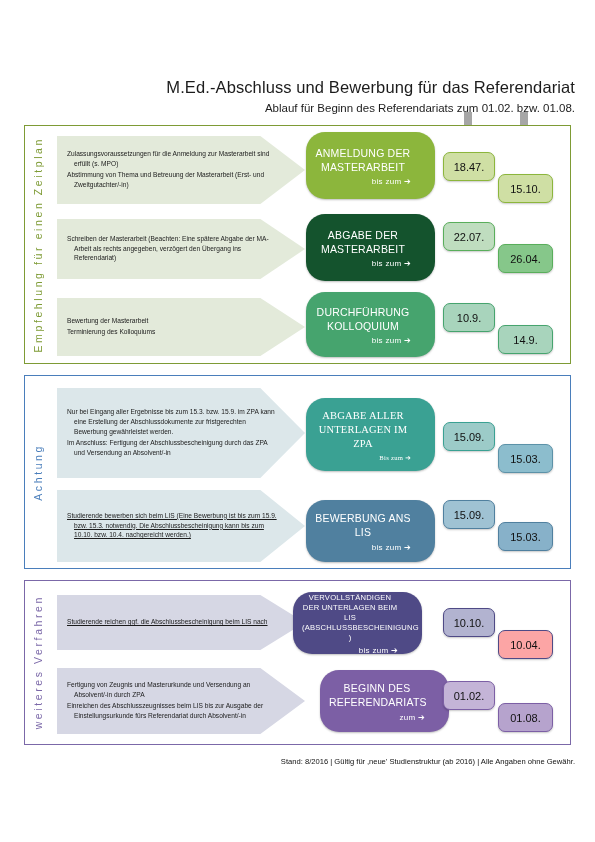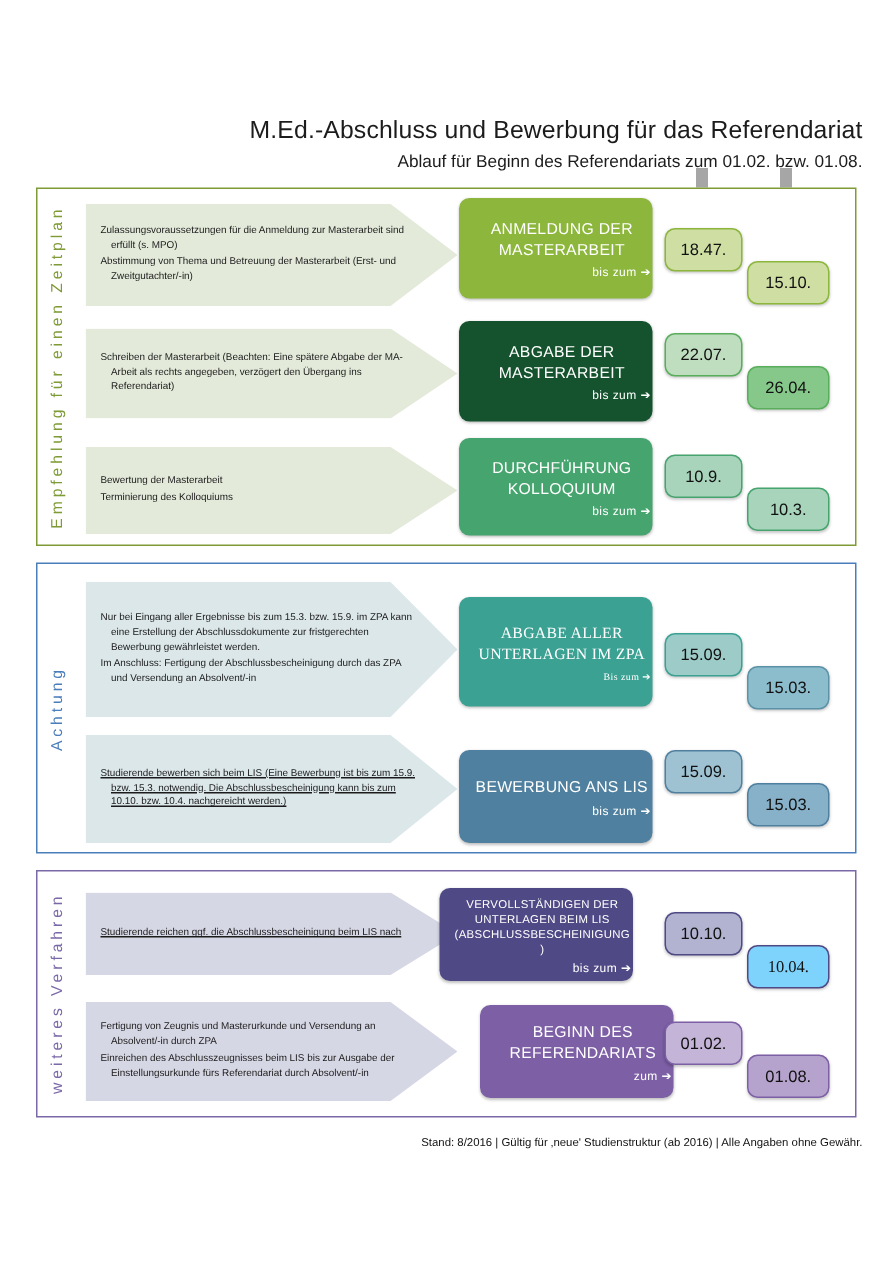--- a/index.html
+++ b/index.html
@@ -46,22 +46,22 @@
   }
   .arrowbox .txt{font-size:6.6px;line-height:1.5;color:#1b1b1b;}
   .arrowbox .txt p{margin:0 0 1px 0;padding-left:7px;text-indent:-7px;}
   .arrowbox .txt u{text-decoration:underline;}
   .ab-green{background:#e3eada;clip-path:polygon(0 0,82% 0,100% 50%,82% 100%,0 100%);}
   .ab-blue {background:#dce7ea;clip-path:polygon(0 0,82% 0,100% 50%,82% 100%,0 100%);}
   .ab-purp {background:#d6d7e4;clip-path:polygon(0 0,82% 0,100% 50%,82% 100%,0 100%);}
 
   
   .stage{
-    position:absolute;box-sizing:border-box;border-radius:7px;
-    color:#fff;padding:7px 1px 5px 9px;
+    position:absolute;box-sizing:border-box;border-radius:19px;
+    color:#fff;padding:7px 24px 5px 9px;
     display:flex;flex-direction:column;justify-content:center;
     box-shadow:0 1px 2px rgba(0,0,0,.25);
   }
   .stage .cap{
     text-align:center;font-size:10.5px;line-height:1.32;
     font-variant:small-caps;text-transform:uppercase;letter-spacing:.2px;
   }
   .stage .cap.small{font-size:7.6px;}
   .stage .sub{
     text-align:right;font-size:8px;margin-top:3px;letter-spacing:.3px;
@@ -147,21 +147,21 @@
     </div>
   </div>
   <div class="stage" style="left:306px;top:292px;width:129px;height:65px;background:#46a46e;">
     <div class="cap">Durchführung Kolloquium</div>
     <div class="sub">bis zum ➔</div>
   </div>
   <div class="chip" style="left:443px;top:303px;width:52px;height:29px;background:#a8d4bc;border:1.3px solid #46a46e;">
     <span>10.9.</span>
   </div>
   <div class="chip" style="left:498px;top:325px;width:55px;height:29px;background:#a8d4bc;border:1.3px solid #46a46e;">
-    <span>10.3.</span>
+    <span>14.9.</span>
   </div>
 
   <div class="section sec-blue">
     <div class="sidelabel sl-blue">
       <span>Achtung</span>
     </div>
   </div>
 
   <div class="arrowbox ab-blue" style="left:57px;top:388px;width:248px;height:90px;">
     <div class="txt">
@@ -207,21 +207,21 @@
       <p><u>Studierende reichen ggf. die Abschlussbescheinigung beim LIS nach</u></p>
     </div>
   </div>
   <div class="stage" style="left:293px;top:592px;width:129px;height:62px;background:#4f4a86;">
     <div class="cap small">Vervollständigen der Unterlagen beim LIS (Abschlussbescheinigung )</div>
     <div class="sub">bis zum ➔</div>
   </div>
   <div class="chip" style="left:443px;top:608px;width:52px;height:29px;background:#b2b3d0;border:1.3px solid #4f4a86;">
     <span>10.10.</span>
   </div>
-  <div class="chip" style="left:498px;top:630px;width:55px;height:29px;background:#7dd3fc;border:1.3px solid #4f4a86;font-family:Liberation Serif, serif;">
+  <div class="chip" style="left:498px;top:630px;width:55px;height:29px;background:#fca5a5;border:1.3px solid #4f4a86;">
     <span>10.04.</span>
   </div>
 
   <div class="arrowbox ab-purp" style="left:57px;top:668px;width:248px;height:66px;">
     <div class="txt">
       <p>Fertigung von Zeugnis und Masterurkunde und Versendung an Absolvent/-in durch ZPA</p>
       <p>Einreichen des Abschlusszeugnisses beim LIS bis zur Ausgabe der Einstellungsurkunde fürs Referendariat durch Absolvent/-in</p>
     </div>
   </div>
   <div class="stage" style="left:320px;top:670px;width:129px;height:62px;background:#7c5fa5;">

